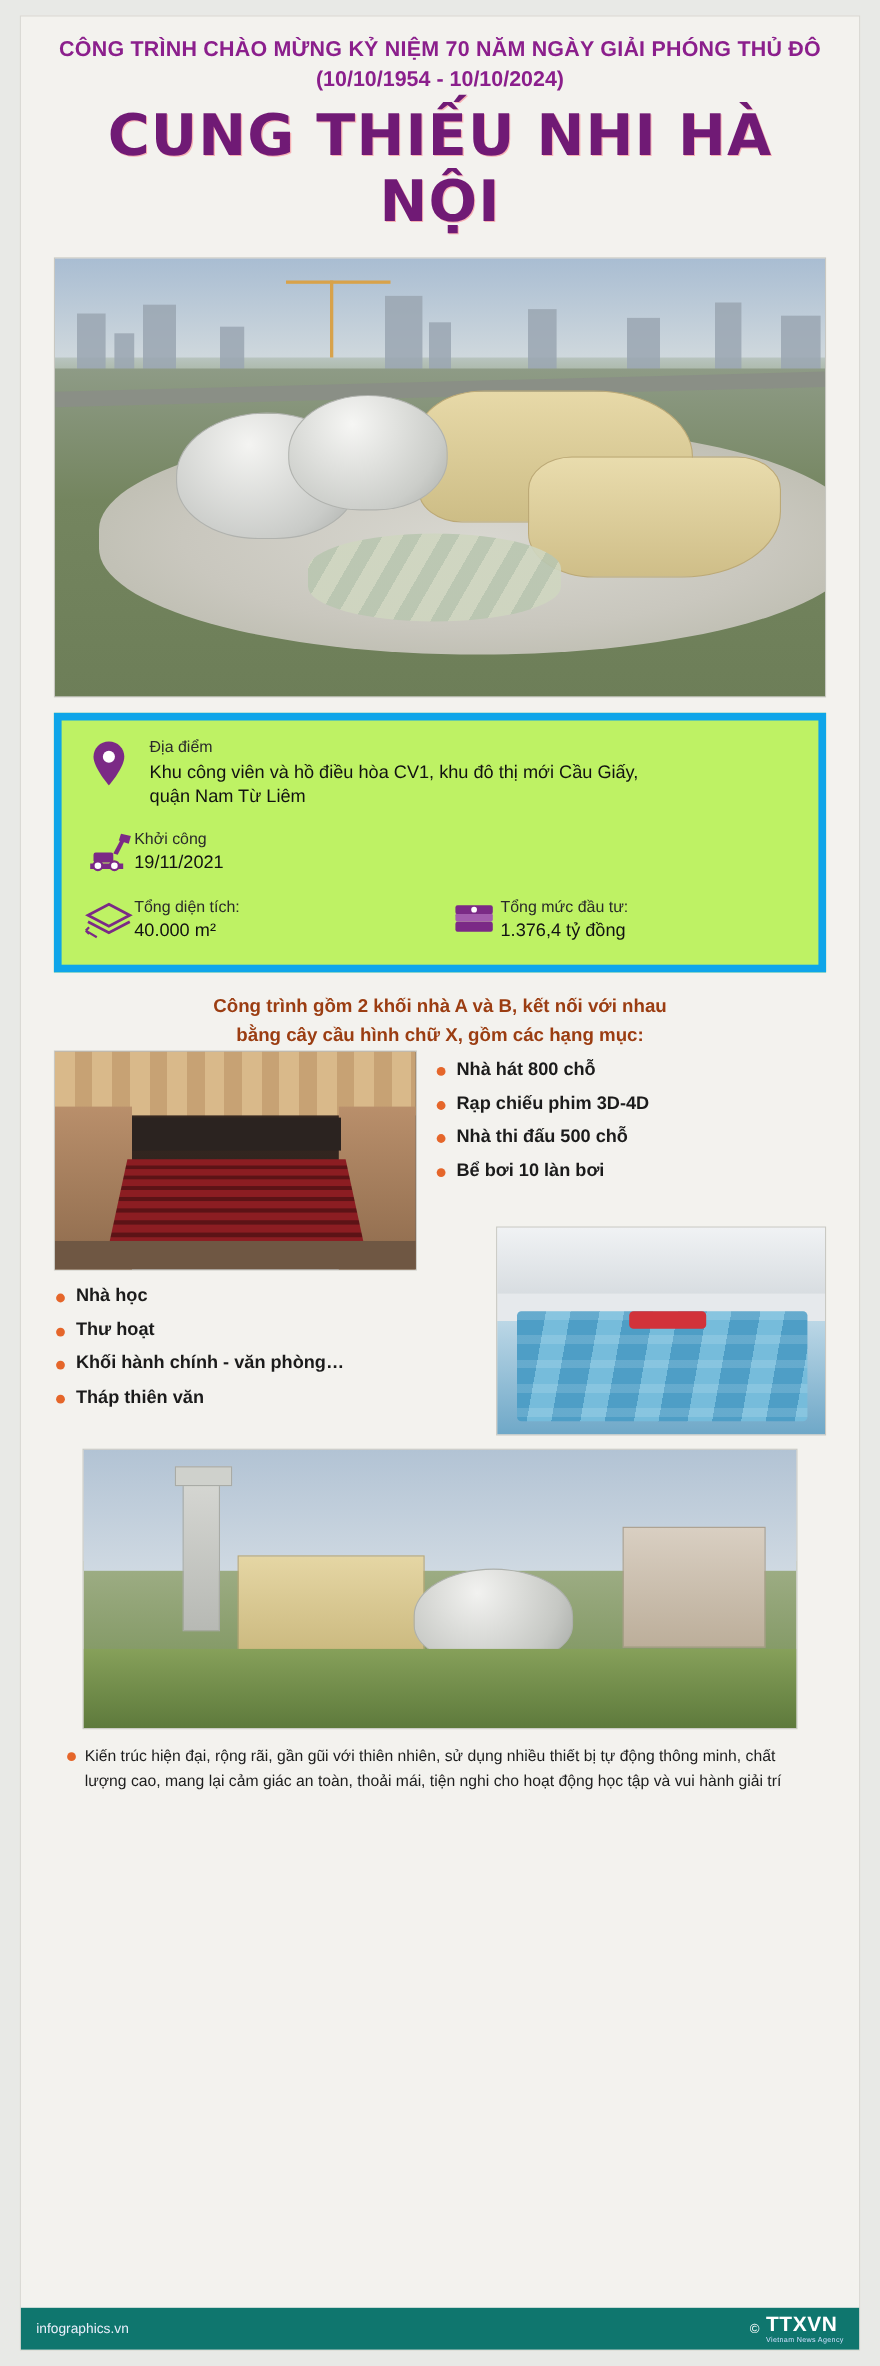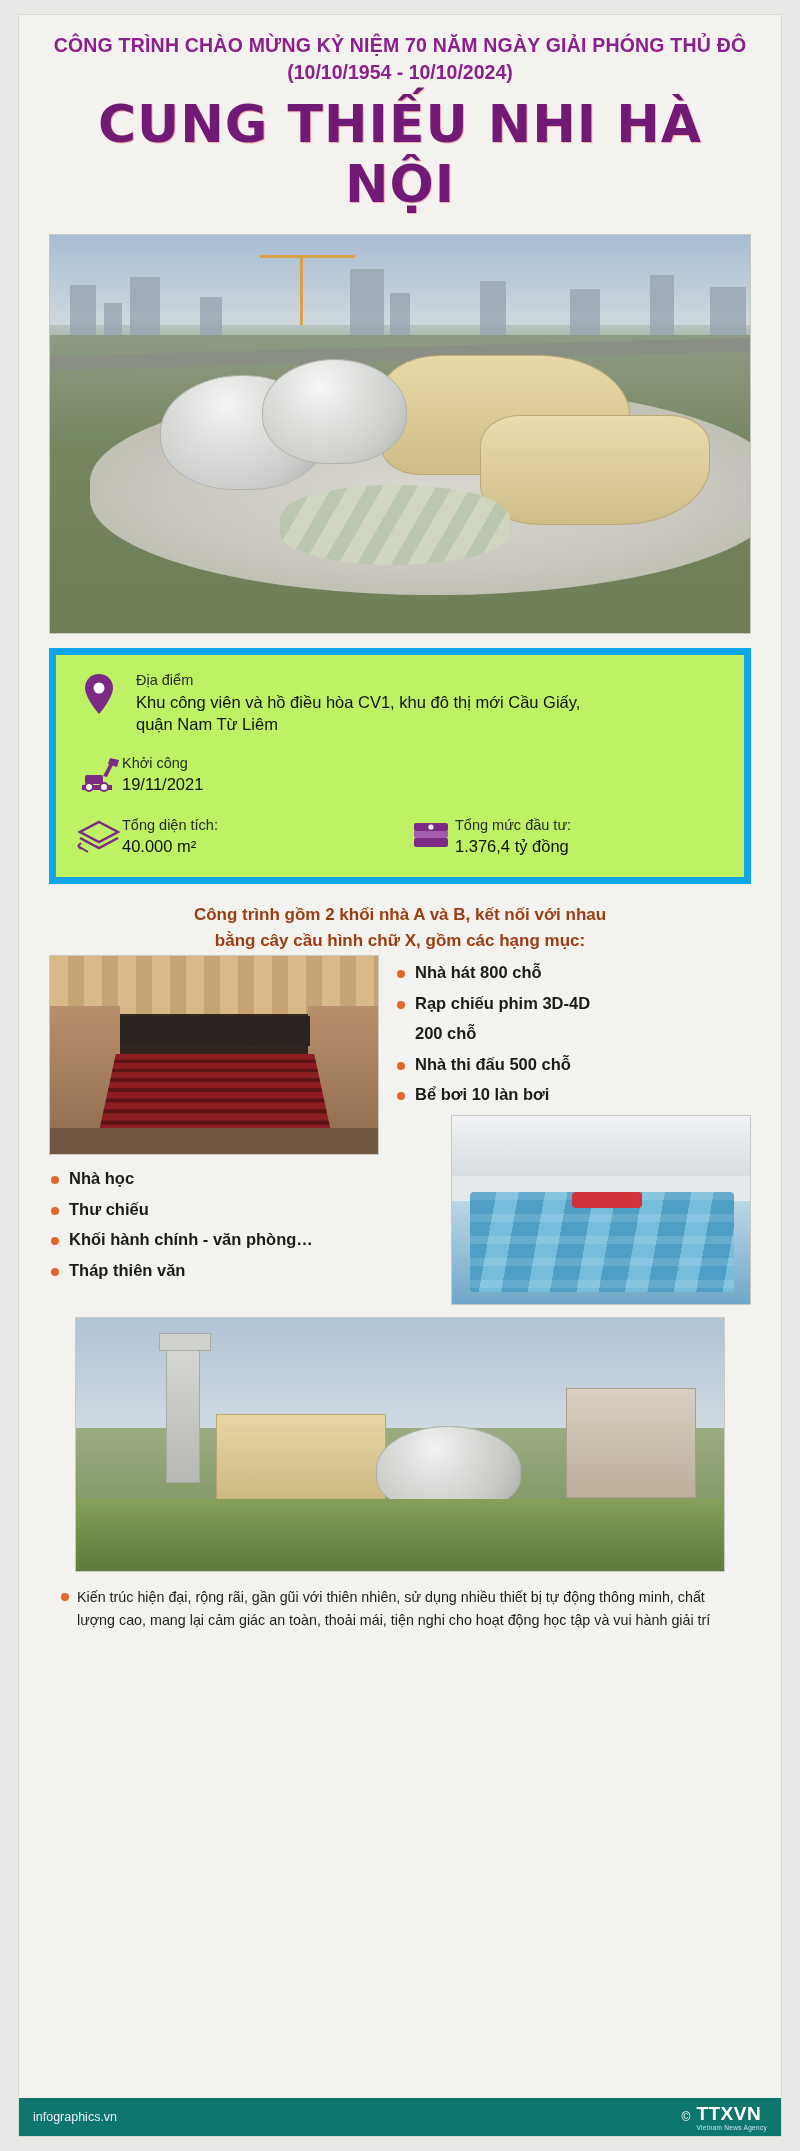--- a/index.html
+++ b/index.html
@@ -472,30 +472,29 @@
         <div class="roof"></div>
         <div class="water"></div>
         <div class="lane"></div>
         <div class="redfloat"></div>
       </div>
 
       <div class="bullets-right">
         <ul class="blist">
           <li>Nhà hát 800 chỗ</li>
           <li>Rạp chiếu phim 3D-4D</li>
-          <li class="cont">200 chỗ</li>
           <li>Nhà thi đấu 500 chỗ</li>
           <li>Bể bơi 10 làn bơi</li>
         </ul>
       </div>
 
       <div class="bullets-left">
         <ul class="blist">
           <li>Nhà học</li>
-          <li>Thư chiếu</li>
+          <li>Thư hoạt</li>
           <li>Khối hành chính - văn phòng…</li>
           <li>Tháp thiên văn</li>
         </ul>
       </div>
 
     </div>
 
     <div class="bottom-photo">
       <div class="sky2"></div>
       <div class="tower"></div>

